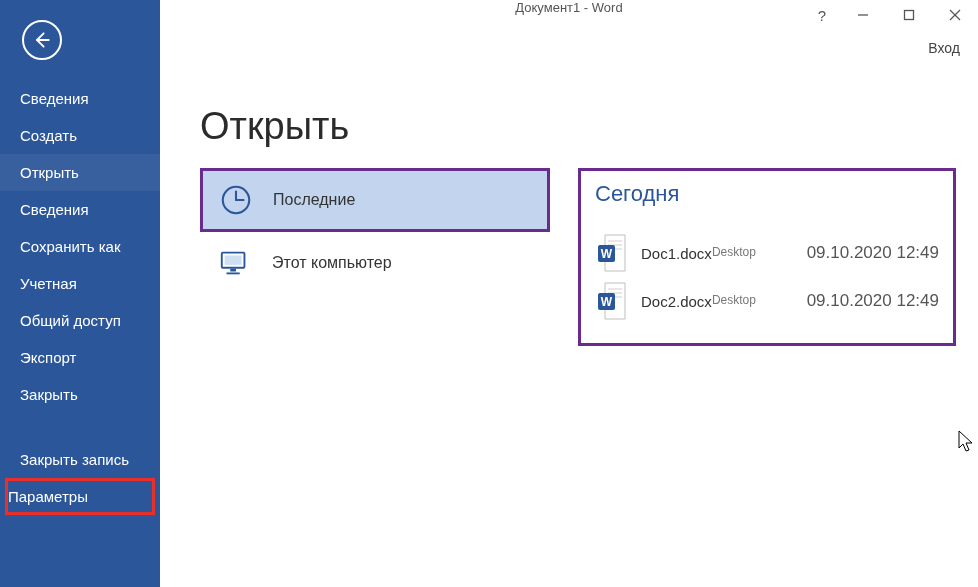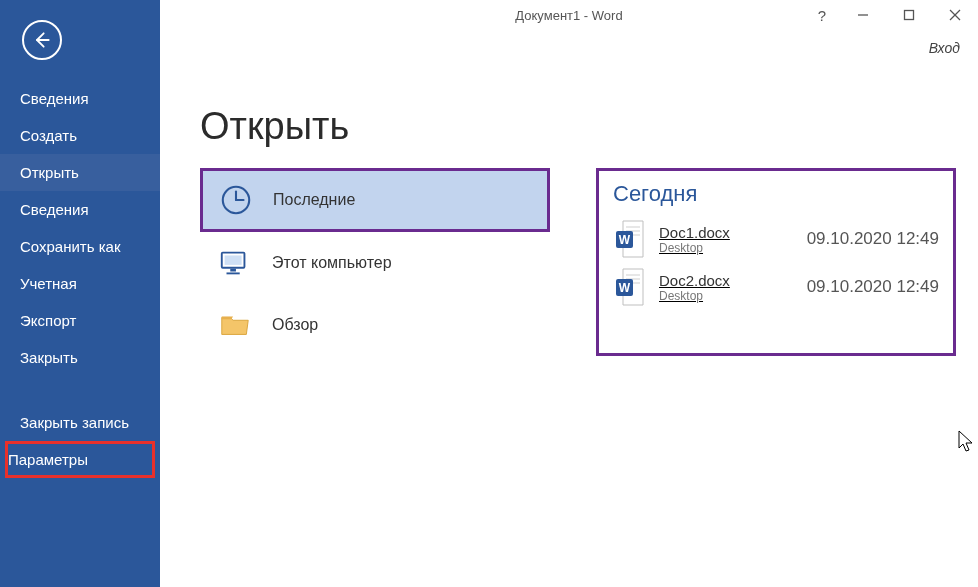--- a/index.html
+++ b/index.html
@@ -33,21 +33,21 @@
   .nav-spacer { height: 28px; }
   .nav-highlight { border: 3px solid #e8302b; margin: 0 5px; padding: 7px 0; }
   .main {
     flex: 1;
     position: relative;
     padding: 0;
   }
   .titlebar {
     height: 30px;
     display: flex;
-    align-items: center;
+    align-items: flex-start;
     justify-content: center;
     position: relative;
     color: #555;
     font-size: 13px;
   }
   .win-controls {
     position: absolute;
     right: 0; top: 0;
     display: flex;
     align-items: center;
@@ -59,29 +59,28 @@
     color: #555; cursor: pointer;
     font-size: 14px;
   }
   .help-btn { width: 36px; font-size: 15px; }
   .signin {
     position: absolute;
     right: 18px; top: 40px;
     font-size: 14px;
     color: #444;
     cursor: pointer;
-    font-style: italic;
   }
   .page-title {
     font-size: 38px;
     font-weight: 300;
     color: #2b2b2b;
     margin: 75px 0 20px 40px;
   }
-  .content { display: flex; padding-left: 40px; gap: 46px; }
+  .content { display: flex; padding-left: 40px; gap: 28px; }
   .sources { width: 350px; }
   .source-item {
     display: flex;
     align-items: center;
     gap: 20px;
     padding: 12px 16px;
     cursor: pointer;
     font-size: 16px;
     color: #333;
     border: 2px solid transparent;
@@ -94,31 +93,31 @@
   .files-panel {
     flex: 1;
     margin-right: 22px;
     border: 3px solid #6a2b8f;
     padding: 10px 14px 18px 14px;
   }
   .group-heading {
     color: #2b579a;
     font-size: 22px;
     font-weight: 400;
-    margin-bottom: 8px;
+    margin-bottom: 22px;
   }
   .file-row {
     display: flex;
     align-items: center;
     gap: 10px;
     padding: 4px 0;
     cursor: pointer;
   }
   .file-icon { width: 36px; height: 40px; }
-  .file-meta { flex: 1; display: flex; flex-direction: column; text-decoration: underline; }
+  .file-meta { flex: 1; display: flex; flex-direction: row; }
   .file-name { font-size: 15px; color: #333; }
   .file-loc { font-size: 12px; color: #777; }
   .file-date { font-size: 17px; color: #555; min-width: 120px; text-align: right; }
   .cursor {
     position: absolute;
     right: 2px;
     top: 430px;
     pointer-events: none;
   }
 </style>
@@ -133,20 +132,21 @@
         <path d="M14 4 L6 12 L14 20" stroke="#fff" stroke-width="2.2" fill="none" stroke-linecap="round" stroke-linejoin="round"></path>
         <line x1="6" y1="12" x2="20" y2="12" stroke="#fff" stroke-width="2.2" stroke-linecap="round"></line>
       </svg>
     </div>
     <div class="nav-item">Сведения</div>
     <div class="nav-item">Создать</div>
     <div class="nav-item selected">Открыть</div>
     <div class="nav-item">Сведения</div>
     <div class="nav-item">Сохранить как</div>
     <div class="nav-item">Учетная</div>
+    <div class="nav-item">Общий доступ</div>
     <div class="nav-item">Экспорт</div>
     <div class="nav-item">Закрыть</div>
     <div class="nav-spacer"></div>
     <div class="nav-item">Закрыть запись</div>
     <div class="nav-item nav-highlight">Параметры</div>
   </div>
 
   <div class="main">
     <div class="titlebar">
       <span>Документ1 - Word</span>
@@ -193,29 +193,20 @@
             <svg viewBox="0 0 36 36" width="34" height="34">
               <rect x="4" y="7" width="24" height="16" stroke="#2b579a" stroke-width="2" fill="none" rx="1"></rect>
               <rect x="7" y="10" width="18" height="10" fill="#cfe0f5"></rect>
               <rect x="13" y="24" width="6" height="3" fill="#2b579a"></rect>
               <line x1="9" y1="29" x2="23" y2="29" stroke="#2b579a" stroke-width="2"></line>
             </svg>
           </span>
           <span>Этот компьютер</span>
         </div>
 
-        <div class="source-item">
-          <span class="source-icon">
-            <svg viewBox="0 0 36 36" width="34" height="34">
-              <path d="M4 10 L4 28 L30 28 L32 13 L16 13 L13 10 Z" fill="#f4c569" stroke="#d9a43a" stroke-width="1"></path>
-              <path d="M4 12 L14 12 L16 9 L4 9 Z" fill="#e7b04e"></path>
-            </svg>
-          </span>
-          <span>Обзор</span>
-        </div>
       </div>
 
       <div class="files-panel">
         <div class="group-heading">Сегодня</div>
 
         <div class="file-row">
           <span class="file-icon">
             <svg viewBox="0 0 36 40" width="36" height="40">
               <path d="M10 2 L30 2 L30 38 L10 38 Z" fill="#fff" stroke="#bfbfbf"></path>
               <line x1="13" y1="8" x2="27" y2="8" stroke="#cfcfcf"></line>

